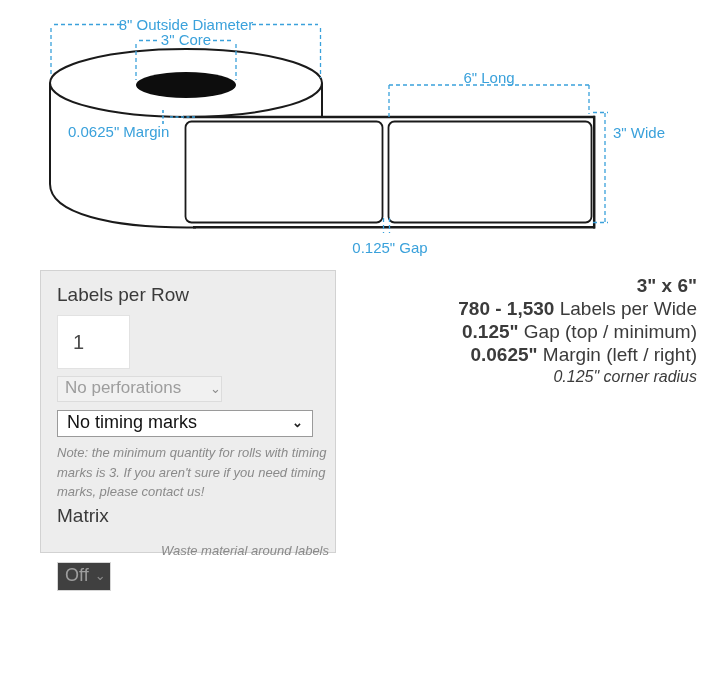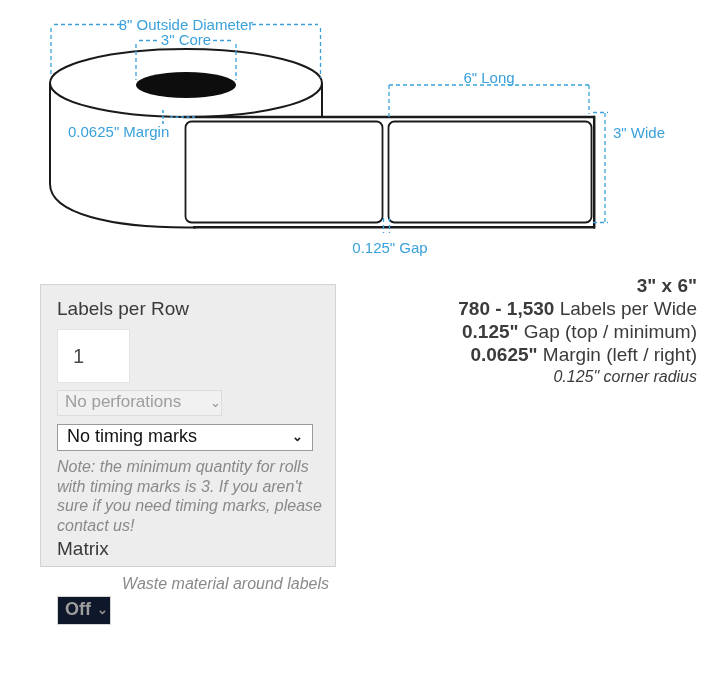--- a/index.html
+++ b/index.html
@@ -22,21 +22,21 @@
     position: absolute;
     color: #3aa1db;
     font-size: 15px;
     line-height: 17px;
     white-space: nowrap;
   }
   .dim-center { text-align: center; }
   
   .panel {
     position: absolute;
-    left: 40px; top: 284px;
+    left: 40px; top: 270px;
     width: 296px; height: 283px;
     background: #ededed;
     border: 1px solid #d2d2d2;
     padding: 13px 16px;
   }
   .panel-heading {
     font-size: 19px;
     line-height: 22px;
     color: #3a3a3a;
   }
@@ -73,34 +73,33 @@
     width: 256px; height: 27px;
     background: #fff;
     border: 1px solid #9a9a9a;
     color: #111;
     font-size: 18px;
     padding: 0 9px 2px 9px;
   }
   .sel-small {
     margin-top: 2px;
     width: 54px; height: 29px;
-    background: #0f172a;
+    background: #404040;
     border: 1px solid #d6d6d6;
     color: #9d9d9d;
     font-size: 18px;
     padding: 0 7px 2px 7px;
-    font-weight: bold;
   }
   .chev { font-size: 13px; color: #8d8d8d; margin-left: 6px; }
   .chev-dark { color: #222; font-weight: bold; }
   .note {
     margin-top: 6px;
     width: 272px;
     font-style: italic;
-    font-size: 16px;
+    font-size: 13px;
     line-height: 19.5px;
     color: #8a8a8a;
   }
   .note-tight { margin-top: 14px; margin-bottom: 0; text-align: right; }
   
   .summary {
     position: absolute;
     right: 20px; top: 274px;
     text-align: right;
     font-size: 19px;

